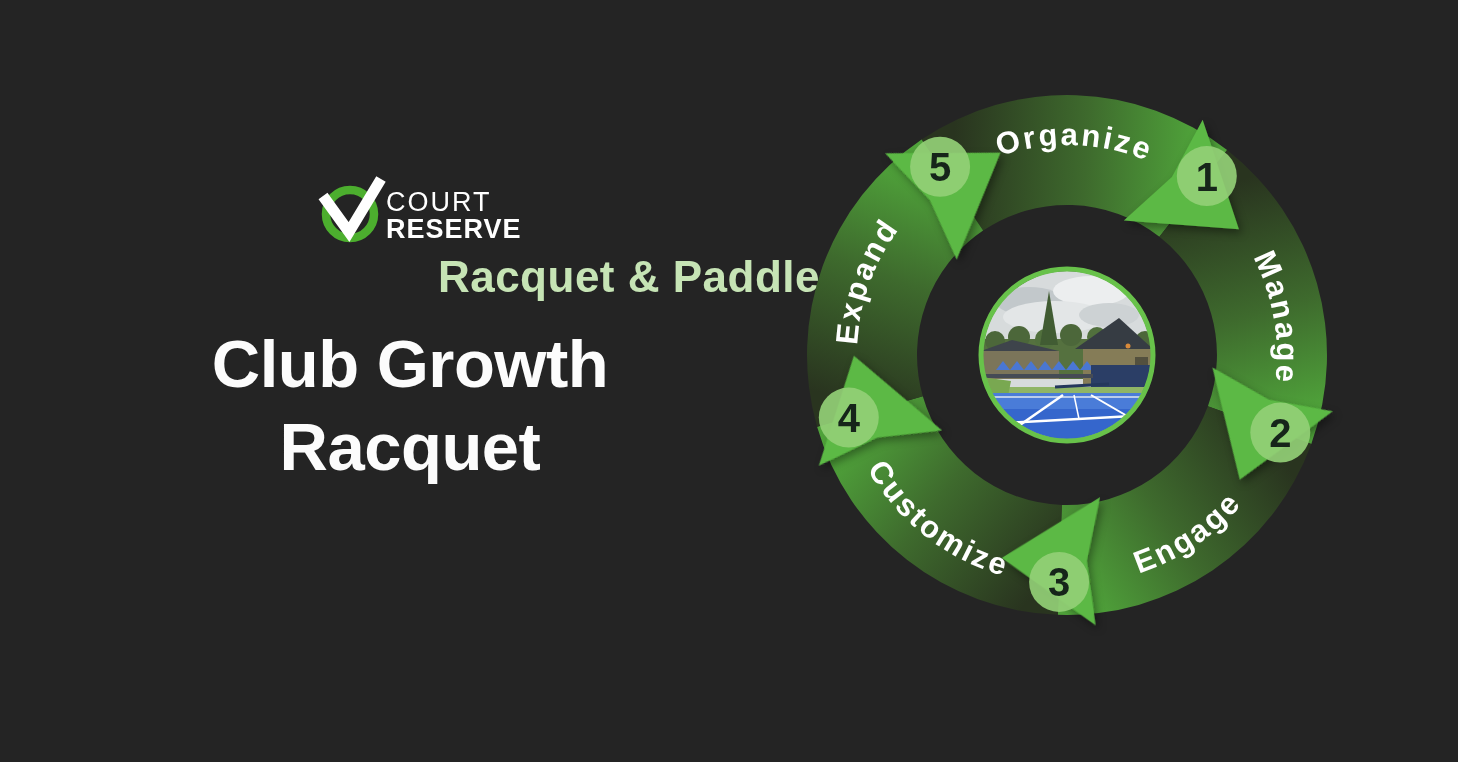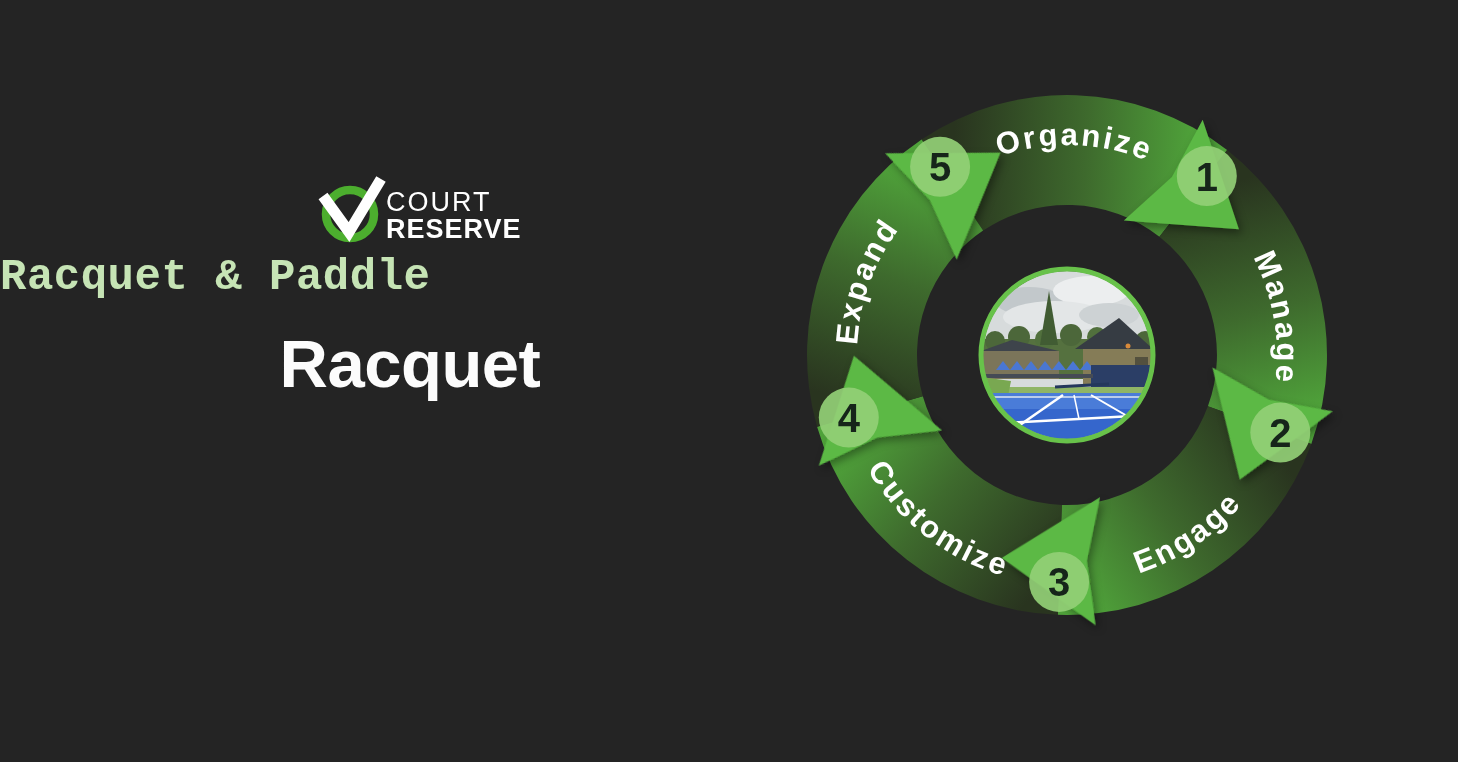--- a/index.html
+++ b/index.html
@@ -4,22 +4,22 @@
 <style>
   html,body{margin:0;padding:0;}
   body{
     width:1458px;height:762px;position:relative;overflow:hidden;
     background:#242424;
     font-family:"Liberation Sans", sans-serif;
   }
   .hero{position:absolute;left:0;top:0;width:820px;height:762px;}
   .logo{position:absolute;left:314px;top:172px;width:210px;height:78px;}
   .subtitle{
-    position:absolute;left:0;top:252px;width:820px;text-align:left;
-    font-size:44px;font-weight:700;letter-spacing:0.5px;color:#c6e4b5;font-family:Liberation Mono, monospace;
+    position:absolute;left:0;top:252px;width:820px;text-align:right;
+    font-size:44px;font-weight:700;letter-spacing:0.5px;color:#c6e4b5;
   }
   .title{
     position:absolute;left:0;top:322px;width:820px;text-align:center;
     font-size:67px;line-height:83px;font-weight:700;color:#fcfcfc;letter-spacing:-0.5px;
   }
   .flywheel{position:absolute;left:757px;top:45px;width:620px;height:620px;}
   .fw-label{
     font-family:"Liberation Sans", sans-serif;
     font-size:31px;font-weight:700;letter-spacing:2.5px;fill:#ffffff;
   }
@@ -44,20 +44,21 @@
   <svg class="logo" viewBox="0 0 210 78" xmlns="http://www.w3.org/2000/svg">
     <circle cx="36" cy="42" r="24" fill="none" stroke="#4cae2e" stroke-width="8.5"></circle>
     <path d="M 9,24 L 35,60 L 67,7" fill="none" stroke="#ffffff" stroke-width="11" stroke-linejoin="miter" stroke-linecap="butt"></path>
     <text class="logo-court" x="72" y="39">COURT</text>
     <text class="logo-reserve" x="72" y="66">RESERVE</text>
   </svg>
 
   <div class="subtitle">Racquet &amp; Paddle</div>
 
   <div class="title">
+    <div>Club Growth</div>
     <div>Racquet</div>
   </div>
 </div>
 
 <svg class="flywheel" viewBox="0 0 620 620" xmlns="http://www.w3.org/2000/svg">
   <defs>
     <filter id="ash" x="-40%" y="-40%" width="180%" height="180%">
       <feDropShadow dx="3" dy="4" stdDeviation="4" flood-color="#000000" flood-opacity="0.38"></feDropShadow>
     </filter>
     <clipPath id="photoClip">

